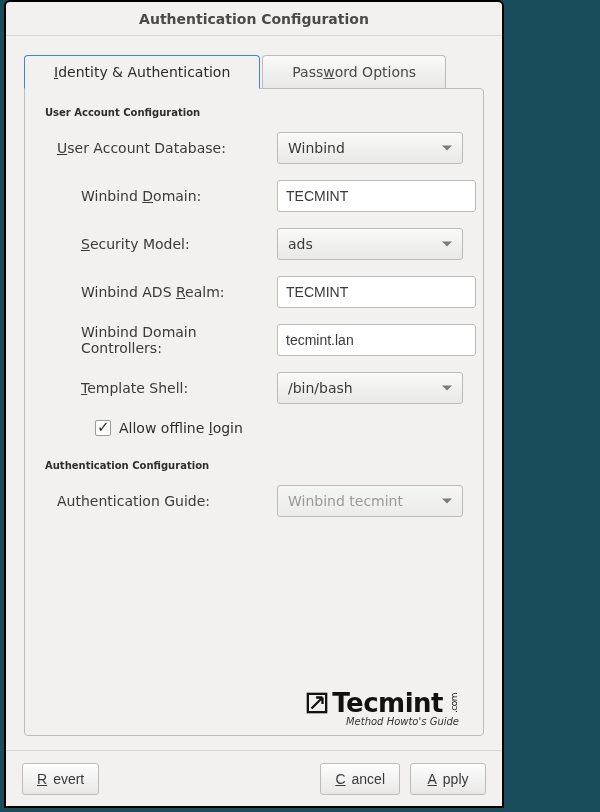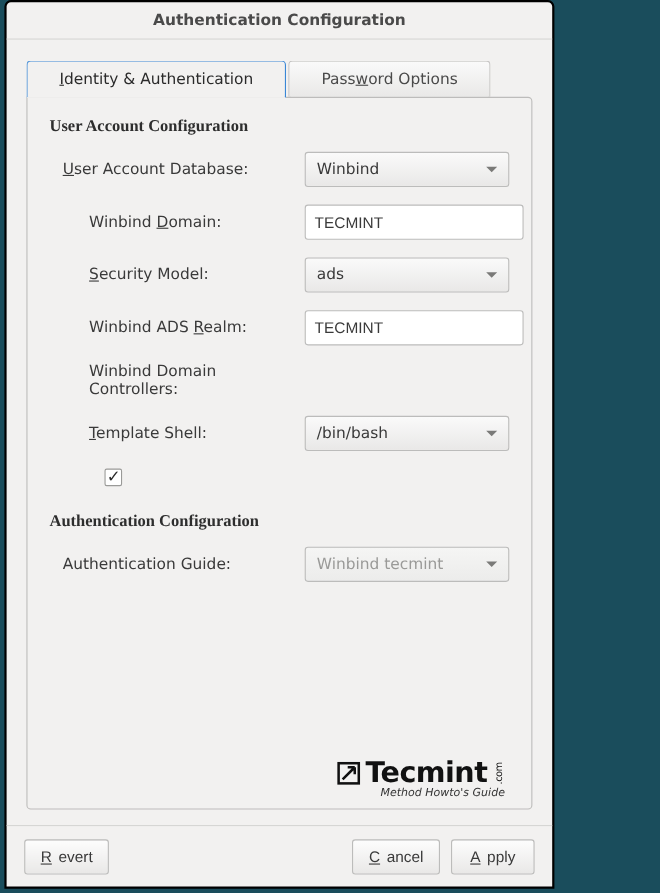--- a/index.html
+++ b/index.html
@@ -68,23 +68,22 @@
   .tabpanel {
     border: 1px solid #bdbcbb;
     border-radius: 0 4px 4px 4px;
     padding: 18px 20px 10px 20px;
     height: 648px;
     background: #f2f1f0;
     position: relative;
   }
   .section-title {
     font-weight: bold;
-    font-size: 15px;
+    font-size: 10px;
     margin-bottom: 14px;
-    font-family: Liberation Serif, serif;
   }
   .row {
     display: flex;
     align-items: center;
     margin-bottom: 16px;
   }
   .row.indent1 { padding-left: 12px; }
   .row.indent2 { padding-left: 36px; }
   .row-label { flex: 0 0 220px; font-size: 14px; color: #3a3a3a; }
   .row.indent2 .row-label { flex: 0 0 196px; }
@@ -244,31 +243,33 @@
           </div>
       </div>
 
       <div class="row indent2">
         <div class="row-label">Winbind ADS <u class="mn">R</u>ealm:</div>
         <input class="input-text" value="TECMINT" style="">
       </div>
 
       <div class="row indent2">
         <div class="row-label">Winbind Domain Controllers:</div>
+        <input class="input-text" value="tecmint.lan" style="">
       </div>
 
       <div class="row indent2">
         <div class="row-label"><u class="mn">T</u>emplate Shell:</div>
         <div class="select">
             <span>/bin/bash</span>
           </div>
       </div>
 
       <div class="checkbox-row">
         <span class="checkbox checked"></span>
+        <span>Allow offline <u class="mn">l</u>ogin</span>
       </div>
 
 
       <div class="auth-section">
         <div class="section-title">Authentication Configuration</div>
         <div class="row indent1">
           <div class="row-label">Authentication Guide:</div>
           <div class="select disabled">
               <span>Winbind tecmint</span>
             </div>

